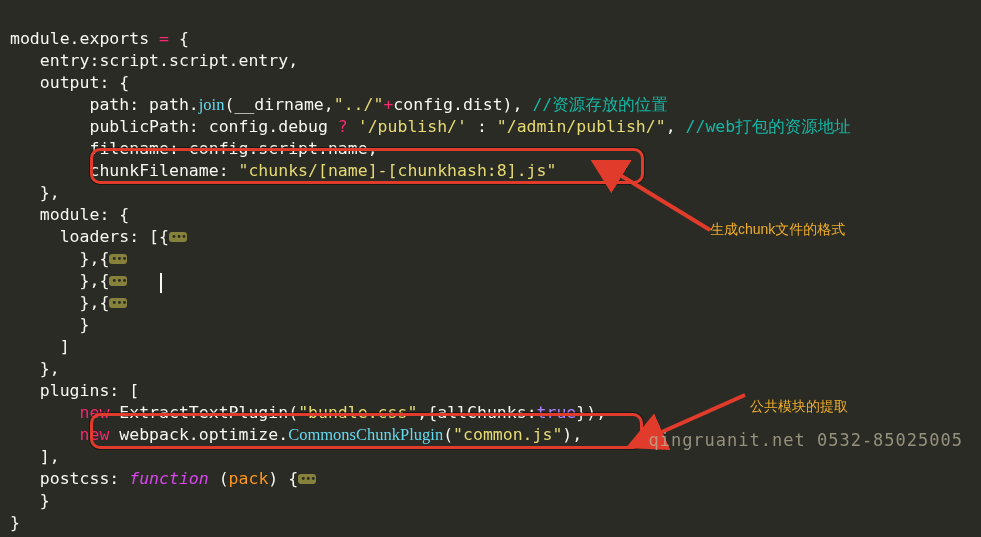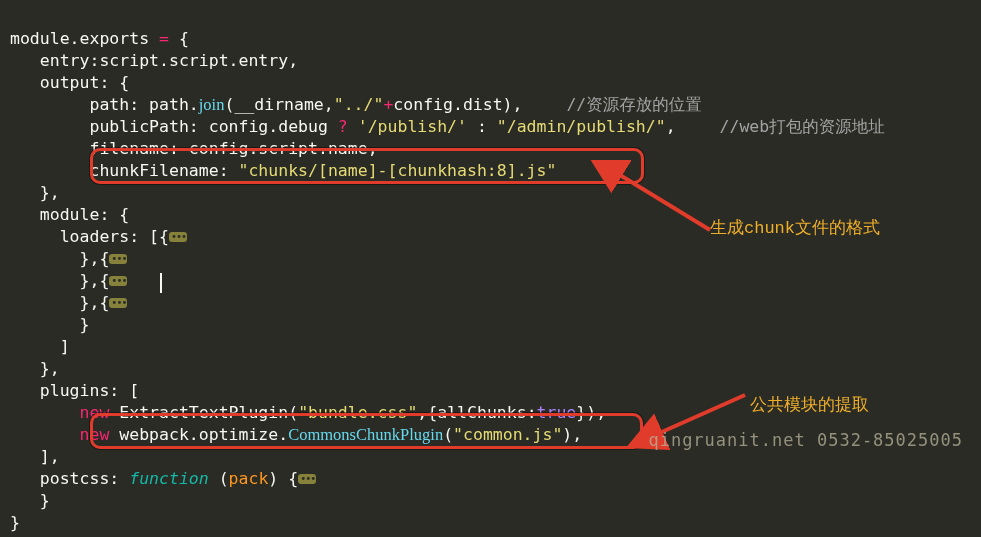--- a/index.html
+++ b/index.html
@@ -19,24 +19,24 @@
     position: relative;
     padding: 6px 0 0 10px;
     white-space: pre;
   }       
   .tok-ptxt { color: #f8f8f2; }                            
   .tok-prop { color: #f8f8f2; }
   .tok-punc { color: #f8f8f2; }
   .tok-op   { color: #f92672; }                            
   .tok-call { color: #66d9ef; font-family: Liberation Serif, serif; }                            
   .tok-str  { color: #e6db74; }                            
-  .tok-com  { color: #a3a3a3; margin-left: 34px; }                            
+  .tok-com  { color: #14b8a6; }                            
   .tok-bool { color: #ae81ff; }                            
   .tok-new  { color: #f92672; }                            
-  .tok-type { color: #14b8a6; font-style: italic; }
+  .tok-type { color: #d946ef; font-style: italic; }
   .tok-arg  { color: #fd971f; }
   .fold {
     display: inline-block;
     background: #86813b;
     color: #2a2b25;
     border-radius: 3px;
     height: 10px;
     width: 18px;
     vertical-align: middle;
     position: relative;
@@ -59,22 +59,22 @@
 
   .cursor {
     position:absolute;
     width:1.5px; height:20px; background:#f8f8f2;
     left:160px; top:273px;
   }
 
   .anno {
     position: absolute;
     color: #efae2a;
-    font-family: Liberation Mono, monospace;
-    font-size: 17px;
+    font-family: Liberation Sans, sans-serif;
+    font-size: 14px;
     white-space: nowrap;
   }
   #anno1 { left: 710px; top: 218px; }
   #anno2 { left: 750px; top: 395px; }
 
   .wm {
     position:absolute;
     right: 18px; bottom: 86px;
     color: #b8b39a;
     font-family: Consolas, monospace;

